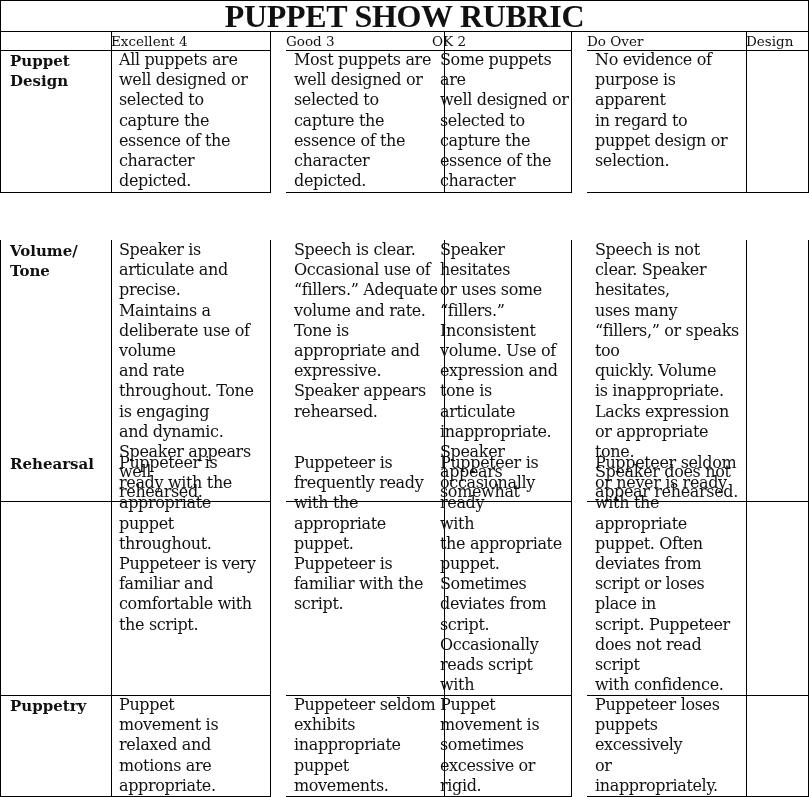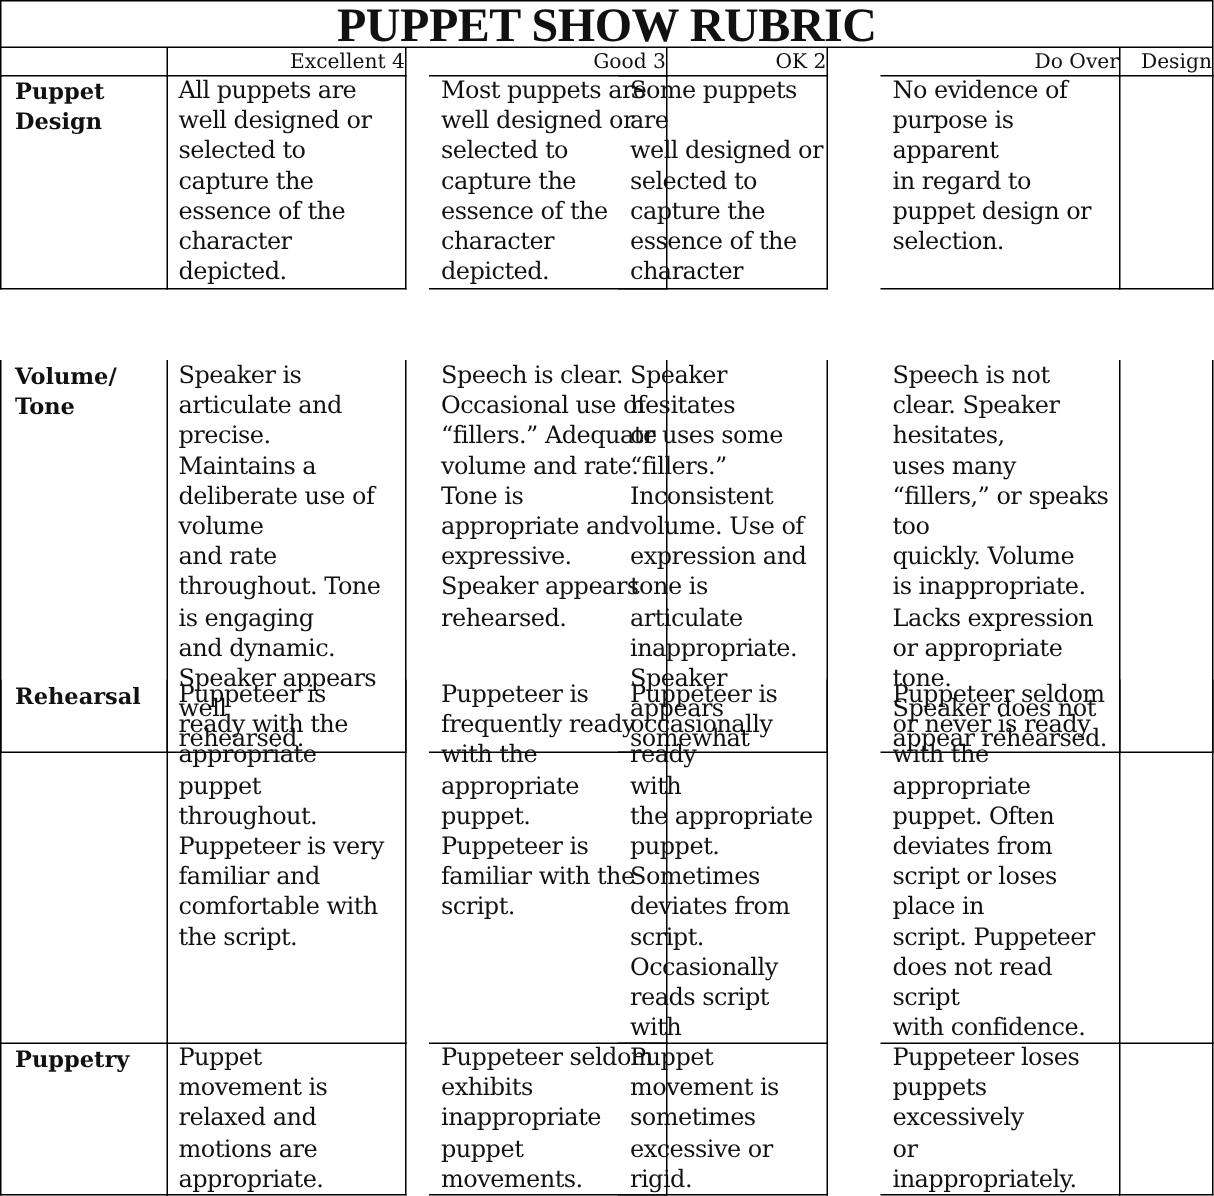--- a/index.html
+++ b/index.html
@@ -1,26 +1,26 @@
 <!DOCTYPE html>
 <html><head>
   <meta charset="utf-8">
   <style>
     html, body { margin: 0; padding: 0; background: #ffffff; }
     body { width: 809px; height: 797px; overflow: hidden; position: relative; font-family: "DejaVu Serif", "Liberation Serif", serif; color: #111; }
     .grid { position: absolute; left: 0; top: 0; width: 809px; height: 797px; }
     .cell { position: absolute; box-sizing: border-box; border-right: 1px solid #000; border-bottom: 1px solid #000; overflow: hidden; }
     .title { left: 0; top: 0; width: 809px; height: 32px; border-left: 1px solid #000; border-top: 1px solid #000; text-align: center; font-family: "Liberation Serif", serif; font-weight: bold; font-size: 32px; line-height: 31px; letter-spacing: -0.3px; }
-    .hdr { top: 32px; height: 19px; text-align: right; font-size: 13.5px; line-height: 18px; font-family: "DejaVu Serif", serif; }
+    .hdr { top: 32px; height: 19px; text-align: left; font-size: 13.5px; line-height: 18px; font-family: "DejaVu Serif", serif; }
     .crit { font-weight: bold; font-size: 15px; line-height: 20px; padding: 1px 0 0 9px; }
     .desc { font-size: 16px; line-height: 20.2px; padding: 0 0 0 8px; white-space: pre-line; letter-spacing: -0.35px; }
     .c0 { left: 0; width: 112px; border-left: 1px solid #000; }
     .c1 { left: 111px; width: 160px; }
     .c2 { left: 286px; width: 159px; }
-    .c3 { left: 412px; width: 140px; }
+    .c3 { left: 432px; width: 140px; }
     .c4 { left: 587px; width: 160px; }
     .c5 { left: 746px; width: 63px; }
     .r1 { top: 50px; height: 143px; }
     .r2 { top: 192px; height: 262px; margin-top: 48px; }
     .r3 { top: 453px; height: 243px; }
     .r4 { top: 695px; height: 102px; }
   </style>
 </head>
 <body>
 

